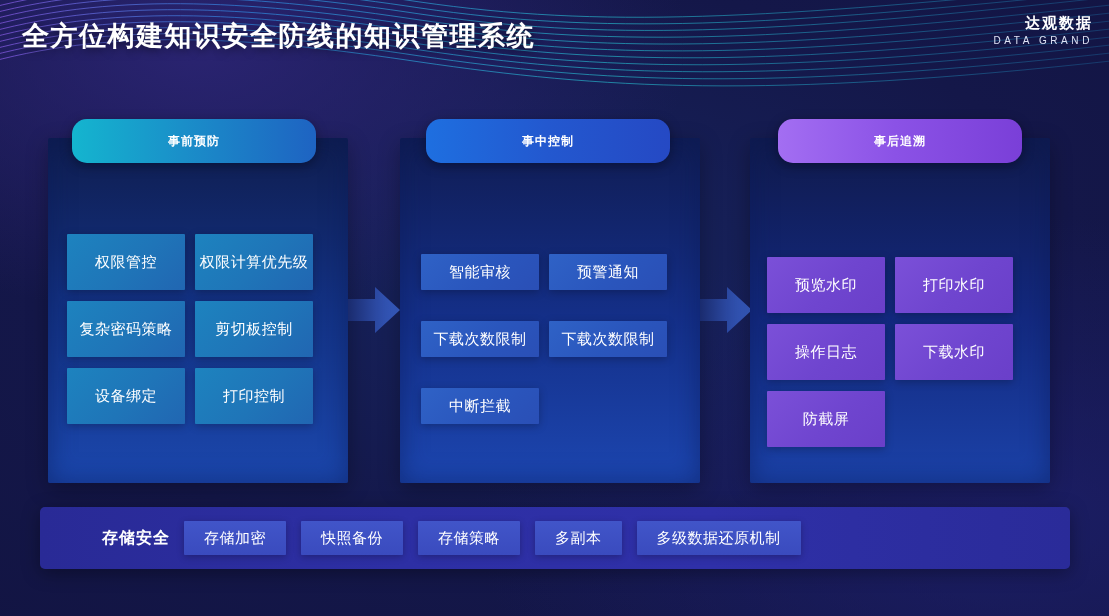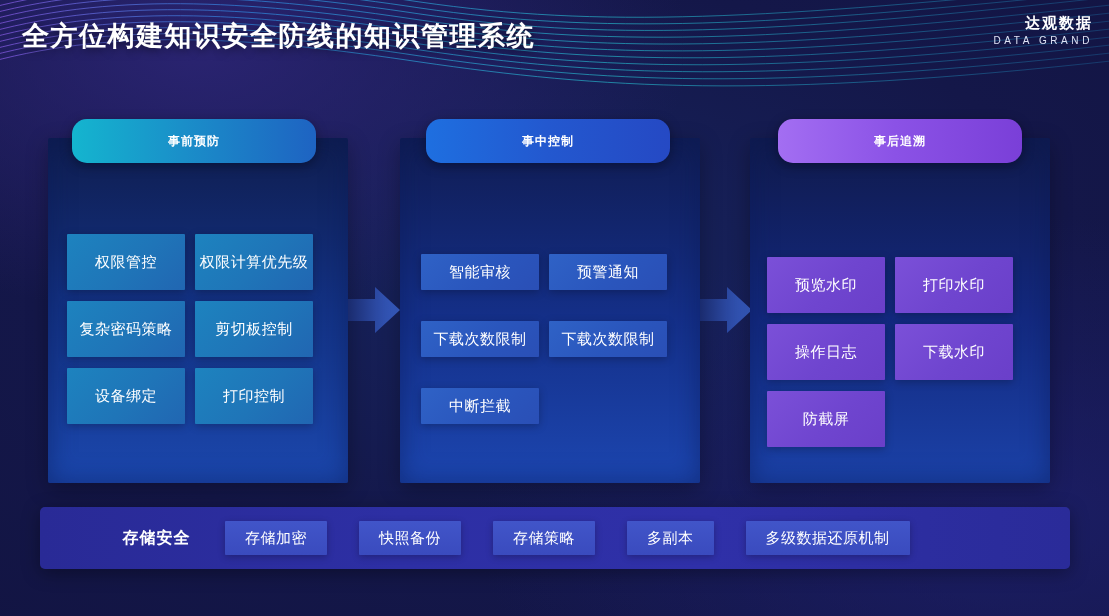--- a/index.html
+++ b/index.html
@@ -88,24 +88,24 @@
 
   
   #bottombar {
     position:absolute; left:40px; top:507px; width:1030px; height:62px;
     border-radius:5px;
     background:linear-gradient(90deg,#292a96 0%, #2d2fa4 35%, #2f30a8 65%, #2a2b99 100%);
     box-shadow:0 4px 18px rgba(0,0,0,.35);
     display:flex; align-items:center;
   }
   #bottombar .blabel {
-    width:185px; text-align:center;
+    width:144px; text-align:center;
     color:#ffffff; font-size:16px; font-weight:bold; letter-spacing:1px;padding-left:48px;
   }
-  #bottombar .chips { flex:1; display:flex; align-items:center; gap:32px; padding-right:14px; }
+  #bottombar .chips { flex:1; display:flex; align-items:center; gap:15px; padding-right:14px; }
   .chip {
     height:34px; padding:0 20px;
     display:flex; align-items:center; justify-content:center;
     color:#ffffff; font-size:15px; letter-spacing:.5px; white-space:nowrap;
     background:linear-gradient(180deg,#4155c9 0%, #3a4bbe 100%);
     border-radius:1px;
     box-shadow:0 2px 7px rgba(0,0,0,.25);
   }
 </style>
 </head>

